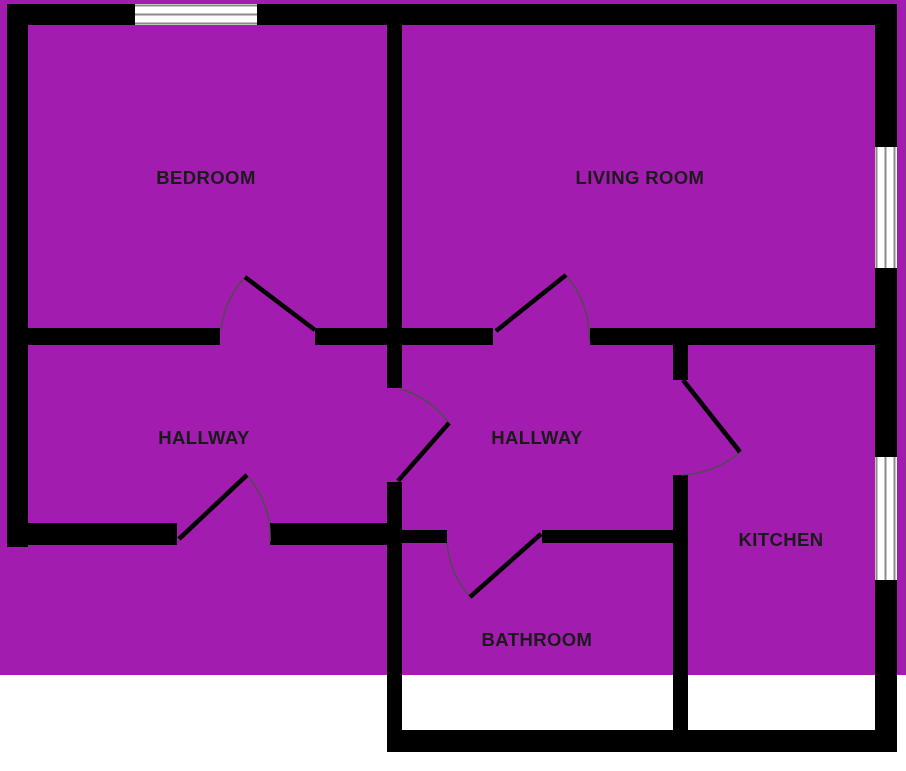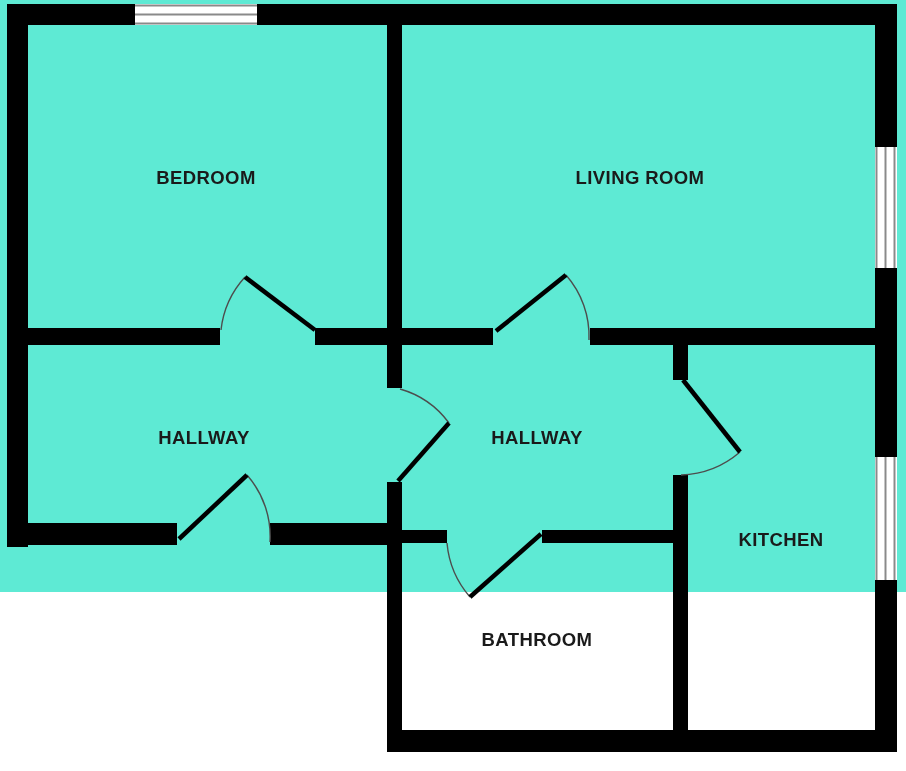--- a/index.html
+++ b/index.html
@@ -6,22 +6,22 @@
     margin: 0;
     padding: 0;
     background: #ffffff;
     width: 906px;
     height: 771px;
     overflow: hidden;
   }
   .plan-wrap {
     position: relative;
     width: 906px;
-    height: 592px;
-    background: #5eead4;
+    height: 675px;
+    background: #a21caf;
     text-align: center;
   }
   svg {
     display: block;
   }
   .room-label {
     font-family: "Liberation Sans", sans-serif;
     font-weight: bold;
     font-size: 18.5px;
     letter-spacing: 0.4px;

